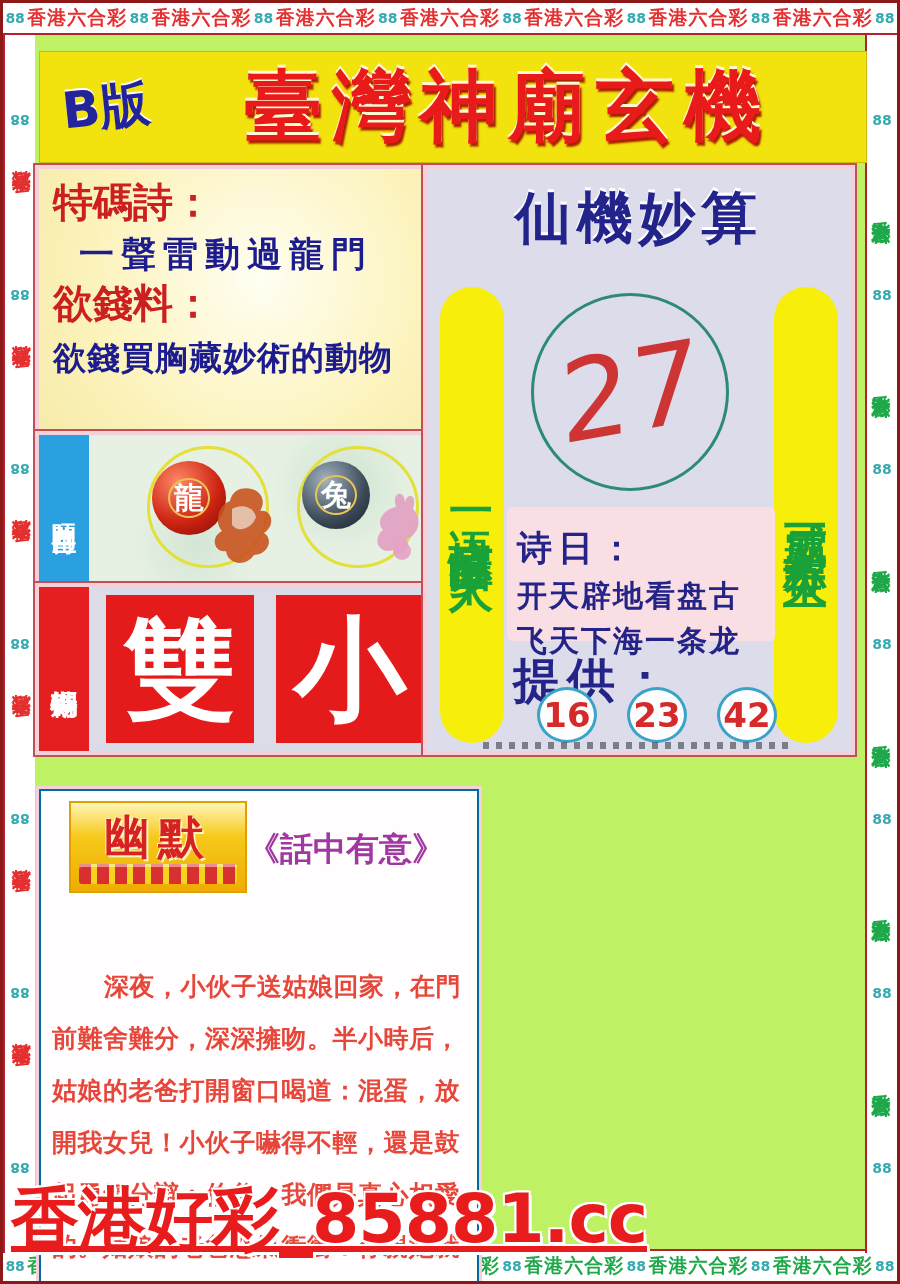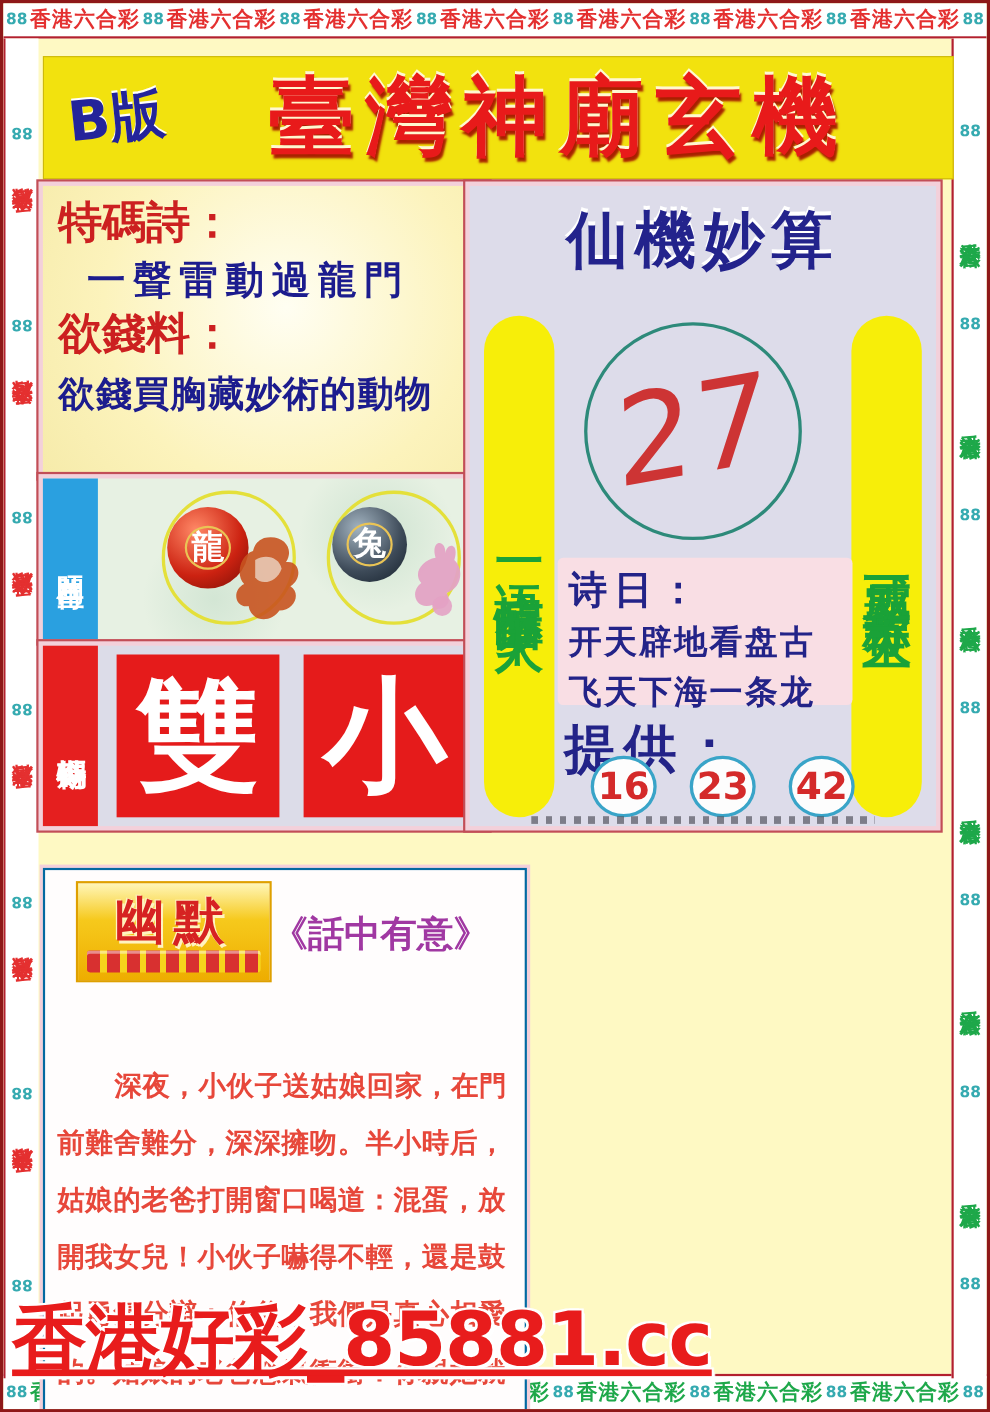--- a/index.html
+++ b/index.html
@@ -1,16 +1,16 @@
 <!DOCTYPE html>
 <html><head>
 <meta charset="utf-8">
 <style>
   html,body{margin:0;padding:0;background:#e8e8e8;}
-  #page{position:relative;width:900px;height:1284px;background:#fef9c3;
+  #page{position:relative;width:900px;height:1284px;background:#bef264;
         border:3px solid #8e1818;box-sizing:border-box;overflow:hidden;
         font-family:"DejaVu Sans",sans-serif;}
   
   .strip{position:absolute;background:#fff;display:flex;align-items:center;}
   .strip-top{left:0;top:0;width:894px;height:30px;border-bottom:2px solid #b3202e;
              justify-content:space-evenly;}
   .strip-bottom{left:0;bottom:0;width:894px;height:30px;border-top:2px solid #b3202e;
              justify-content:space-evenly;}
   .strip-left{left:0;top:32px;width:30px;height:1218px;border-right:2px solid #b3202e;
              flex-direction:column;justify-content:space-evenly;transform:rotate(180deg);}
@@ -70,21 +70,21 @@
       font-size:56px;font-weight:bold;letter-spacing:6px;text-shadow:0 -3px 0 #ffffff;}
   .pill{position:absolute;top:118px;width:64px;height:456px;background:#f7ee09;border-radius:32px;
       display:flex;align-items:center;justify-content:center;}
   .pill-l{left:13px;} .pill-r{left:347px;}
   .pill .pt{writing-mode:vertical-rl;text-orientation:upright;color:#1aa238;font-size:44px;
       font-weight:bold;letter-spacing:8px;}
   .ocircle{position:absolute;left:104px;top:124px;width:198px;height:198px;border:3px solid #2d8a7a;
       border-radius:50%;display:flex;align-items:center;justify-content:center;box-sizing:border-box;}
   .num27{color:#cd3434;font-size:112px;font-weight:400;transform:rotate(-10deg) skewX(-8deg);}
   .obox{position:absolute;left:80px;top:338px;width:268px;height:134px;background:#f9dee4;
-      border-radius:5px;padding:6px 10px;box-sizing:border-box;}
+      border-radius:5px;padding:18px 10px;box-sizing:border-box;}
   .obox .olbl{color:#232388;font-size:35px;font-weight:bold;letter-spacing:6px;}
   .obox .oln{color:#232388;font-size:30px;font-weight:bold;letter-spacing:2px;margin-top:4px;white-space:nowrap;}
   .provide{position:absolute;left:86px;top:480px;color:#232388;font-size:48px;font-weight:bold;letter-spacing:6px;}
   .numrow{position:absolute;left:110px;top:518px;display:flex;gap:30px;}
   .ncirc{width:54px;height:50px;border:3px solid #39a4c8;border-radius:50%;background:#fdfdfd;
       color:#d42a2a;font-size:34px;font-weight:bold;display:flex;align-items:center;justify-content:center;}
   .smudge{position:absolute;left:56px;right:56px;bottom:2px;height:7px;opacity:.65;
       background:repeating-linear-gradient(90deg,#4a4a55 0 6px,transparent 6px 13px);}
   
   .calli{left:478px;top:752px;width:388px;height:106px;background:#fdf6f8;

